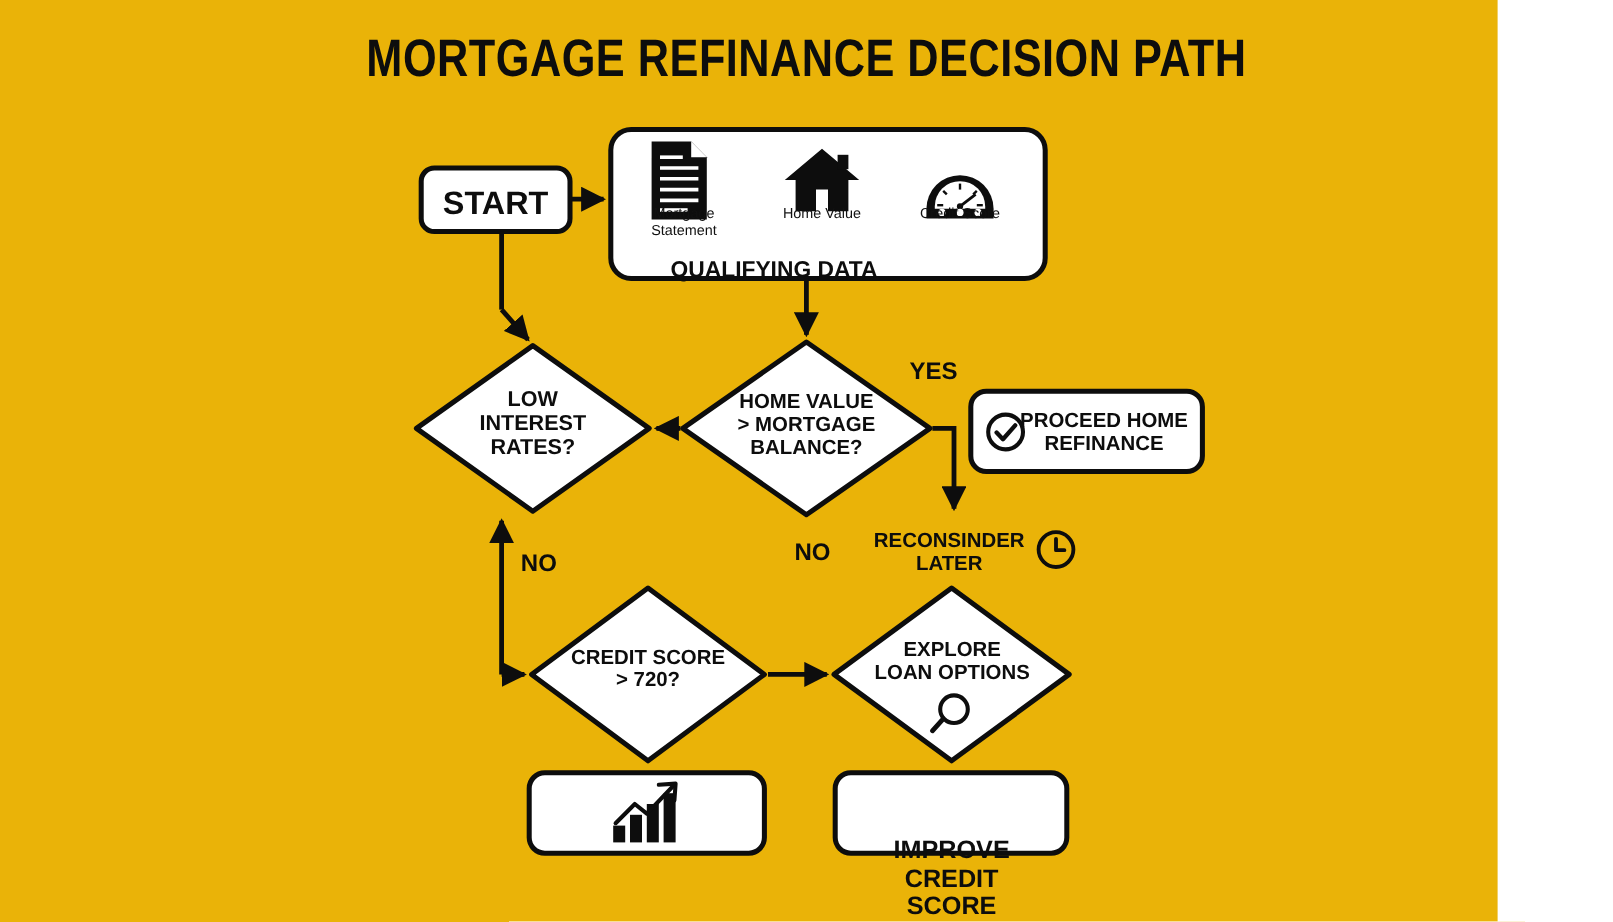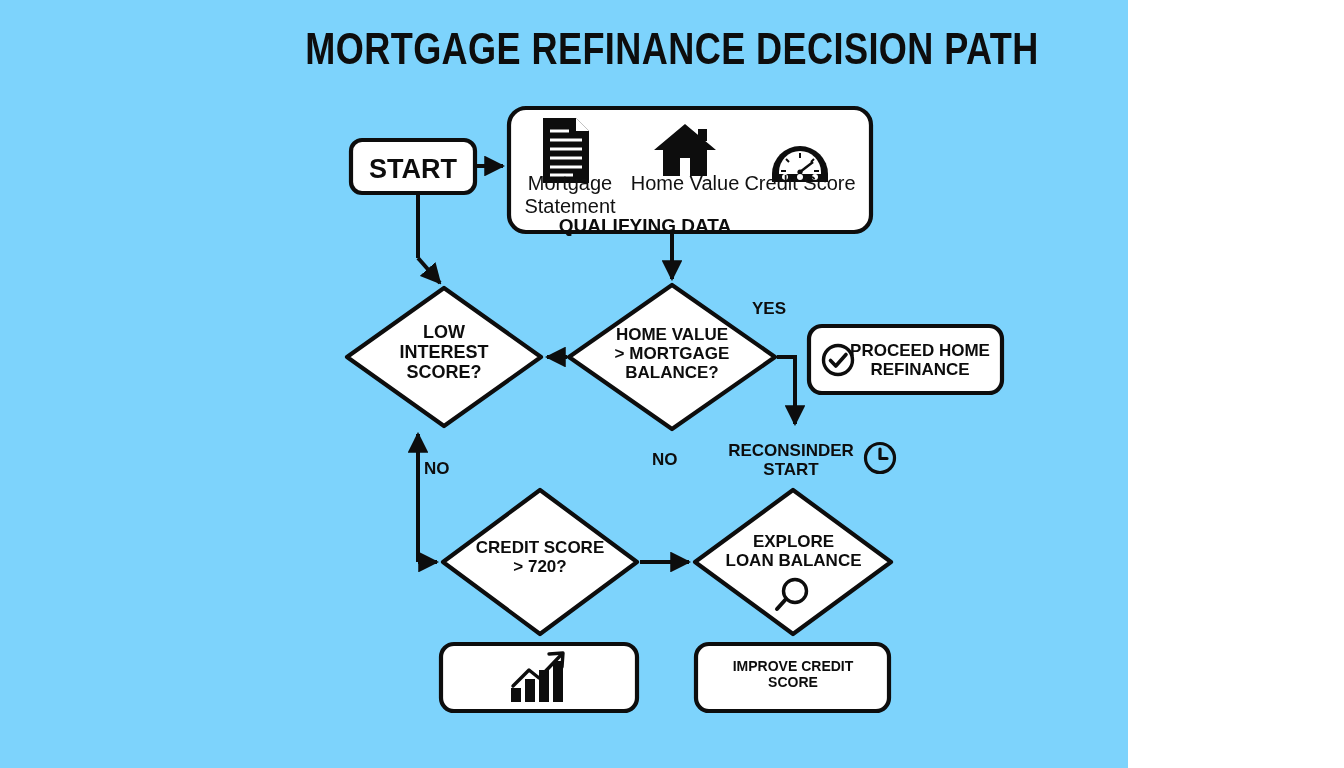--- a/index.html
+++ b/index.html
@@ -11,23 +11,23 @@
     width: 1344px;
     height: 768px;
     overflow: hidden;
     font-family: "Liberation Sans", sans-serif;
     color: #111111;
     position: relative;
   }
   #canvas {
     position: absolute;
     inset: 0;
-    width: 1128px;
+    width: 1248px;
     height: 768px;
-    background: #7dd3fc;
+    background: #eab308;
   }
   .diagram-title {
     position: absolute;
     left: 0;
     top: 24px;
     width: 1344px;
     text-align: center;
     font-family: "Liberation Sans Narrow", "Liberation Sans", sans-serif;
     font-weight: bold;
     font-size: 44px;
@@ -42,28 +42,28 @@
     text-align: center;
     font-weight: bold;
     color: #0d0d0d;
     line-height: 1.12;
     white-space: pre-line;
     pointer-events: none;
   }
   .edge-label {
     position: absolute;
     font-weight: bold;
-    font-size: 17px;
+    font-size: 20px;
     color: #0d0d0d;
-    text-align: left;
+    text-align: right;
   }
   .icon-caption {
     position: absolute;
     text-align: center;
-    font-size: 20px;
+    font-size: 12px;
     color: #111111;
     line-height: 1.15;
     white-space: pre-line;
   }
   svg { display:block; }
   .shape-stroke {
     fill: #ffffff;
     stroke: #0d0d0d;
     stroke-width: 4.2;
     stroke-linejoin: round;
@@ -188,38 +188,38 @@
 
   <div class="icon-caption" style="left:511px; top:172px; width:118px;">Mortgage
 Statement</div>
   <div class="icon-caption" style="left:626px; top:172px; width:118px;">Home Value</div>
   <div class="icon-caption" style="left:741px; top:172px; width:118px;">Credit Score</div>
 
   <div class="node-label" style="left:509px; top:215px; width:272px; font-size:19px;">QUALIFYING DATA</div>
 
   <div class="node-label" style="left:374px; top:322px; width:140px; font-size:18px;">LOW
 INTEREST
-SCORE?</div>
+RATES?</div>
 
   <div class="node-label" style="left:592px; top:325px; width:160px; font-size:17px;">HOME VALUE
 &gt; MORTGAGE
 BALANCE?</div>
 
   <div class="node-label" style="left:845px; top:341px; width:150px; font-size:17px;">PROCEED HOME
 REFINANCE</div>
 
   <div class="node-label" style="left:722px; top:441px; width:138px; font-size:17px;">RECONSINDER
-START</div>
+LATER</div>
 
   <div class="node-label" style="left:465px; top:538px; width:150px; font-size:17px;">CREDIT SCORE
 &gt; 720?</div>
 
   <div class="node-label" style="left:712px; top:532px; width:163px; font-size:17px;">EXPLORE
-LOAN BALANCE</div>
-
-  <div class="node-label" style="left:704px; top:659px; width:178px; font-size:14px;">IMPROVE CREDIT
+LOAN OPTIONS</div>
+
+  <div class="node-label" style="left:704px; top:697px; width:178px; font-size:21px;">IMPROVE CREDIT
 SCORE</div>
 
   <div class="edge-label" style="left:752px; top:299px; width:46px;">YES</div>
   <div class="edge-label" style="left:424px; top:459px; width:40px;">NO</div>
   <div class="edge-label" style="left:652px; top:450px; width:40px;">NO</div>
 
 </div>
 
 </body></html>

